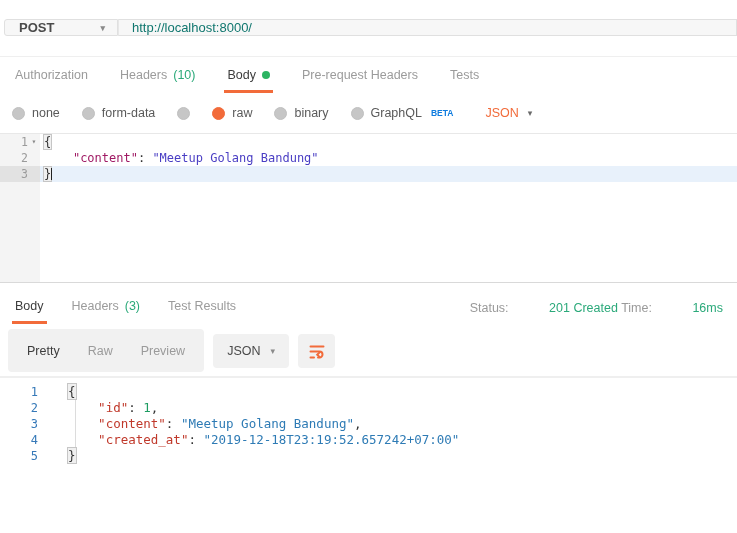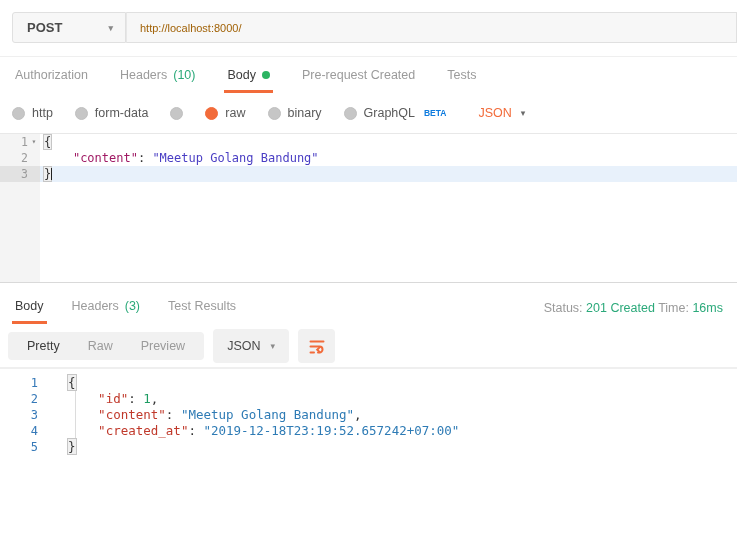--- a/index.html
+++ b/index.html
@@ -10,30 +10,30 @@
     --tab-gray:#9B9B9B;
     --tab-dark:#3C3C3C;
   }
   *{box-sizing:border-box;}
   html,body{margin:0;padding:0;}
   body{
     width:737px;height:533px;overflow:hidden;background:#fff;
     font-family:"Liberation Sans",sans-serif;color:#3c3c3c;
   }
   
-  .topbar{display:flex;margin:12px 0 0 12px;height:31px;}
+  .topbar{display:flex;margin:12px 0 0 4px;height:31px;align-items:center;}
   .method{
     width:114px;background:#f7f7f7;border:1px solid #e0e0e0;border-radius:3px 0 0 3px;
     display:flex;align-items:center;justify-content:space-between;padding:0 12px 0 14px;
     font-size:13px;font-weight:bold;color:#4a4a4a;cursor:pointer;
   }
   .caret{color:#8a8a8a;font-size:9px;}
   .url-input{
     flex:1;background:#f7f7f7;border:1px solid #e0e0e0;border-left:1px solid #e7e7e7;
-    font-family:"Liberation Sans",sans-serif;font-size:11px;color:#a16207;padding:0 0 0 13px;outline:none;
+    font-family:"Liberation Sans",sans-serif;font-size:13px;color:#0f766e;padding:0 0 0 13px;outline:none;
   }
   
   .req-tabs{display:flex;margin-top:13px;border-top:1px solid #efefef;padding-left:12px;}
   .tab{
     font-size:12.5px;color:var(--tab-gray);padding:11px 3px 8px;margin-right:26px;
     border-bottom:3px solid transparent;display:flex;align-items:center;gap:6px;cursor:pointer;white-space:nowrap;
   }
   .tab.active{color:var(--tab-dark);border-bottom-color:var(--accent);}
   .tab .count{color:var(--green);}
   .dot{width:8px;height:8px;border-radius:50%;background:var(--dot-green);}
@@ -60,25 +60,25 @@
   .code-content{white-space:pre;color:#333;padding-left:4px;}
   .t-key{color:#A01A64;}
   .t-str{color:#4A3EC4;}
   .t-brace{background:#f0f0f0;box-shadow:0 0 0 1px #c6c6c6;}
   .cursor{display:inline-block;width:1px;height:12px;background:#222;vertical-align:-2px;}
   
   .resp-tabs-row{display:flex;align-items:flex-start;padding:2px 14px 0 12px;}
   .resp-tabs{display:flex;}
   .resp-tabs .tab{margin-right:22px;padding:14px 3px 8px;}
   .resp-meta{margin-left:auto;font-size:12.5px;color:#9a9a9a;padding-top:16px;white-space:nowrap;}
-  .resp-meta .val{color:var(--green);}
+  .resp-meta .val{color:var(--green);margin-left:37px;}
   .resp-meta .grp{}
   
   .resp-toolbar{display:flex;align-items:center;margin:5px 8px 0;gap:9px;}
-  .seg{display:flex;align-items:center;background:#f1f1f1;border-radius:4px;height:28px;padding:0 5px;}
+  .seg{display:flex;align-items:center;background:#f1f1f1;border-radius:4px;height:43px;padding:0 5px;}
   .seg-item{font-size:12.5px;color:var(--tab-gray);padding:0 14px;cursor:pointer;white-space:nowrap;}
   .seg-item.active{color:var(--tab-dark);}
   .btn{background:#f1f1f1;border-radius:4px;height:34px;display:flex;align-items:center;cursor:pointer;}
   .lang-btn{padding:0 14px;gap:10px;font-size:12.5px;color:#4a4a4a;}
   .wrap-btn{width:37px;justify-content:center;}
   .resp-divider{height:2px;background:#efefef;margin-top:4px;}
   
   .resp-code{position:relative;padding-top:6px;font-family:"DejaVu Sans Mono",monospace;font-size:12.5px;}
   .resp-code .code-line{height:16px;line-height:16px;}
   .rln{width:46px;text-align:right;padding-right:8px;color:#3679B8;font-size:12px;flex:none;}
@@ -105,31 +105,31 @@
     </div>
     <div class="tab">
       <span>Headers</span>
       <span class="count">(10)</span>
     </div>
     <div class="tab active">
       <span>Body</span>
       <span class="dot"></span>
     </div>
     <div class="tab">
-      <span>Pre-request Created</span>
+      <span>Pre-request Headers</span>
     </div>
     <div class="tab">
       <span>Tests</span>
     </div>
   </div>
 
 <div class="radio-row" id="radio-row">
     <div class="opt">
       <span class="radio"></span>
-      <span>http</span>
+      <span>none</span>
     </div>
     <div class="opt">
       <span class="radio"></span>
       <span>form-data</span>
     </div>
     <div class="opt">
       <span class="radio"></span>
     </div>
     <div class="opt">
       <span class="radio sel"></span>

